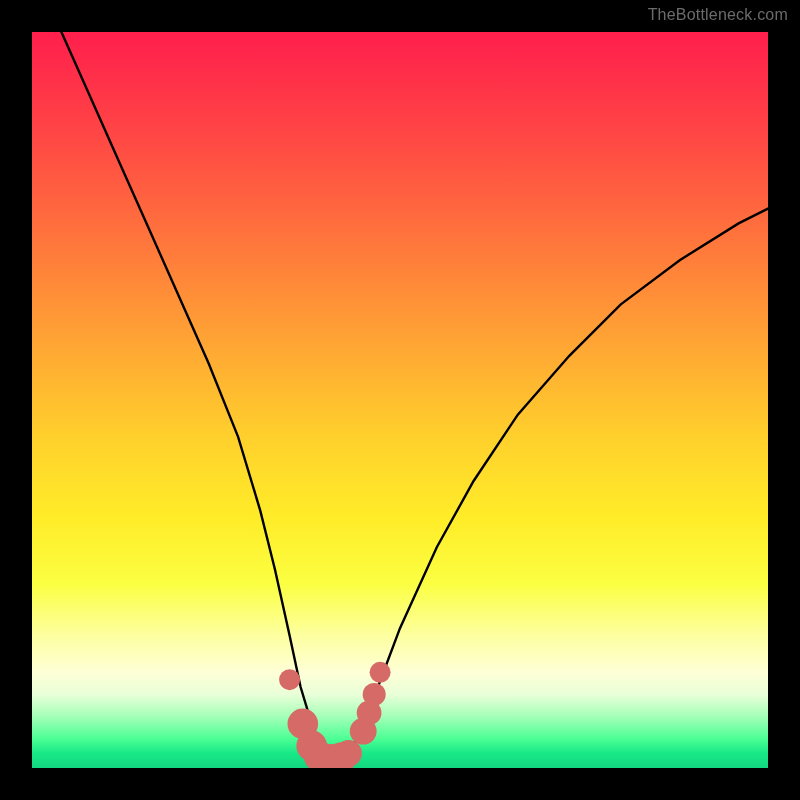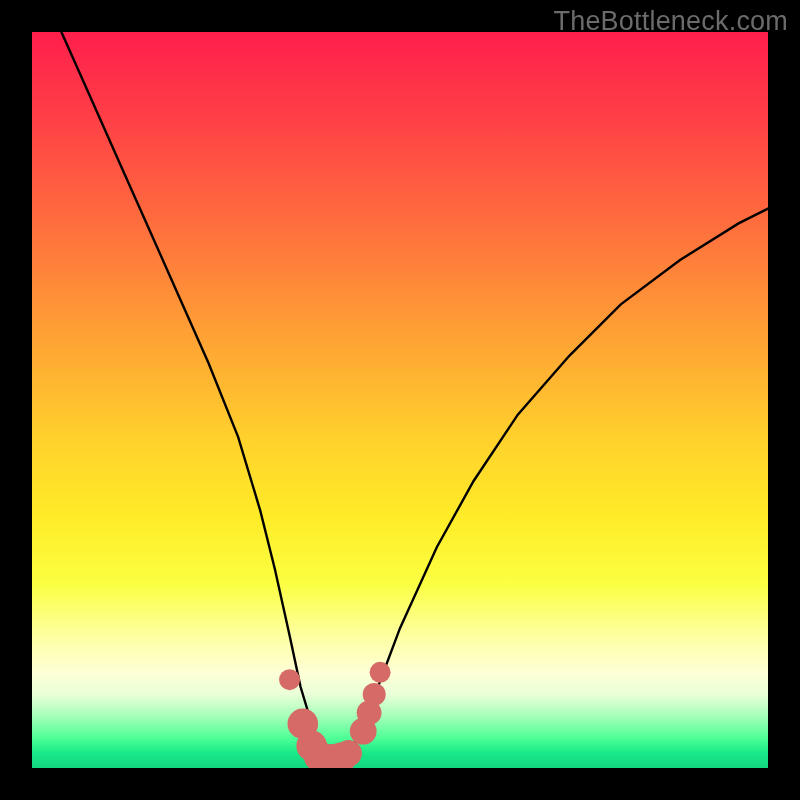--- a/index.html
+++ b/index.html
@@ -40,21 +40,21 @@
       #4dff95 96%,
       #18e887 98%,
       #13d780 100%
     );
   }
   .watermark {
     position: absolute;
     top: 6px;
     right: 12px;
     color: #6b6b6b;
-    font-size: 27px;
+    font-size: 16px;
     font-weight: 500;
     letter-spacing: 0.2px;
     user-select: none;
   }
   svg.curve {
     position: absolute;
     left: 0; top: 0;
     width: 736px;
     height: 736px;
   }

